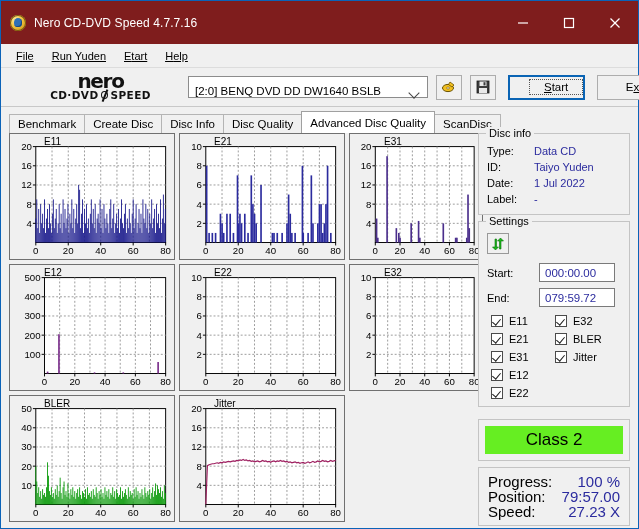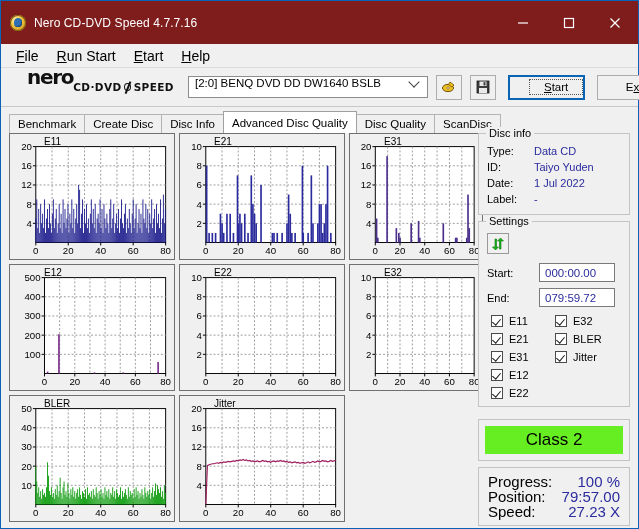--- a/index.html
+++ b/index.html
@@ -47,34 +47,34 @@
   }
   .win-btn svg{display:block;}
   
   .menubar{
     height:23px;background:#f0f0f0;
     display:flex;align-items:center;
     border-bottom:1px solid #dcdcdc;
     flex:0 0 auto;padding-left:6px;
   }
   .menu-item{
-    padding:3px 9px;font-size:14px;color:#000;white-space:nowrap;
+    padding:3px 9px;font-size:11px;color:#000;white-space:nowrap;text-decoration:underline;
   }
   .menu-item u{text-decoration:underline;}
   
   .toolbar{
     height:38px;background:#f0f0f0;
     display:flex;align-items:center;
     border-bottom:1px solid #c8c8c8;
     flex:0 0 auto;
     position:relative;
   }
   .nero-logo{
     width:155px;height:36px;margin-left:22px;
-    display:flex;flex-direction:row;justify-content:center;
+    display:flex;flex-direction:column;justify-content:center;
     flex:0 0 auto;
   }
   .nero-word{
     font-family:"DejaVu Sans", sans-serif;
     font-weight:bold;font-size:20px;line-height:17px;
     letter-spacing:-1.3px;color:#111;
     text-align:center;
   }
   .nero-sub{
     font-family:"DejaVu Sans", sans-serif;
@@ -90,21 +90,21 @@
     content:"";position:absolute;left:1px;top:1px;width:7px;height:8px;
     border:1.6px solid #111;border-radius:50%;box-sizing:border-box;
   }
   .slash-o::after{
     content:"";position:absolute;left:4px;top:-1px;width:1.7px;height:13px;
     background:#111;transform:rotate(22deg);
   }
   .drive-select{
     width:240px;height:22px;margin-left:10px;
     background:#fff;border:1px solid #8c8c8c;
-    display:flex;align-items:flex-start;
+    display:flex;align-items:flex-end;
     font-size:11.5px;color:#000;
     box-sizing:border-box;position:relative;flex:0 0 auto;
   }
   .drive-select .dsel-txt{padding-left:6px;white-space:nowrap;}
   .drive-select .dsel-arrow{
     margin-left:auto;margin-right:8px;
     width:9px;height:9px;position:relative;
   }
   .drive-select .dsel-arrow::after{
     content:"";position:absolute;left:0;top:1px;
@@ -279,21 +279,21 @@
         <svg width="12" height="12" viewBox="0 0 12 12">
             <line x1="1.5" y1="1.5" x2="10.5" y2="10.5" stroke="#fff" stroke-width="1.2"></line>
             <line x1="10.5" y1="1.5" x2="1.5" y2="10.5" stroke="#fff" stroke-width="1.2"></line>
           </svg>
       </div>
     </div>
   </div>
 
   <div class="menubar">
     <div class="menu-item"><u>F</u><span>ile</span></div>
-    <div class="menu-item"><u>R</u><span>un Start</span></div>
+    <div class="menu-item"><u>R</u><span>un Yuden</span></div>
     <div class="menu-item"><u>E</u><span>tart</span></div>
     <div class="menu-item"><u>H</u><span>elp</span></div>
   </div>
 
   <div class="toolbar">
     <div class="nero-logo">
       <div class="nero-word">nero</div>
       <div class="nero-sub">
         <span>CD·DVD</span>
         <span class="slash-o"></span>
@@ -330,25 +330,25 @@
   <div class="tabstrip">
     <div class="tab">
         <span>Benchmark</span>
       </div>
     <div class="tab">
         <span>Create Disc</span>
       </div>
     <div class="tab">
         <span>Disc Info</span>
       </div>
+    <div class="tab">
+        <span>Disc Quality</span>
+      </div>
     <div class="tab active">
         <span>Advanced Disc Quality</span>
-      </div>
-    <div class="tab">
-        <span>Disc Quality</span>
       </div>
     <div class="tab">
         <span>ScanDisc</span>
       </div>
   </div>
 
   <div class="content">
 
     <div class="charts-area">
       <div class="chart-row">

